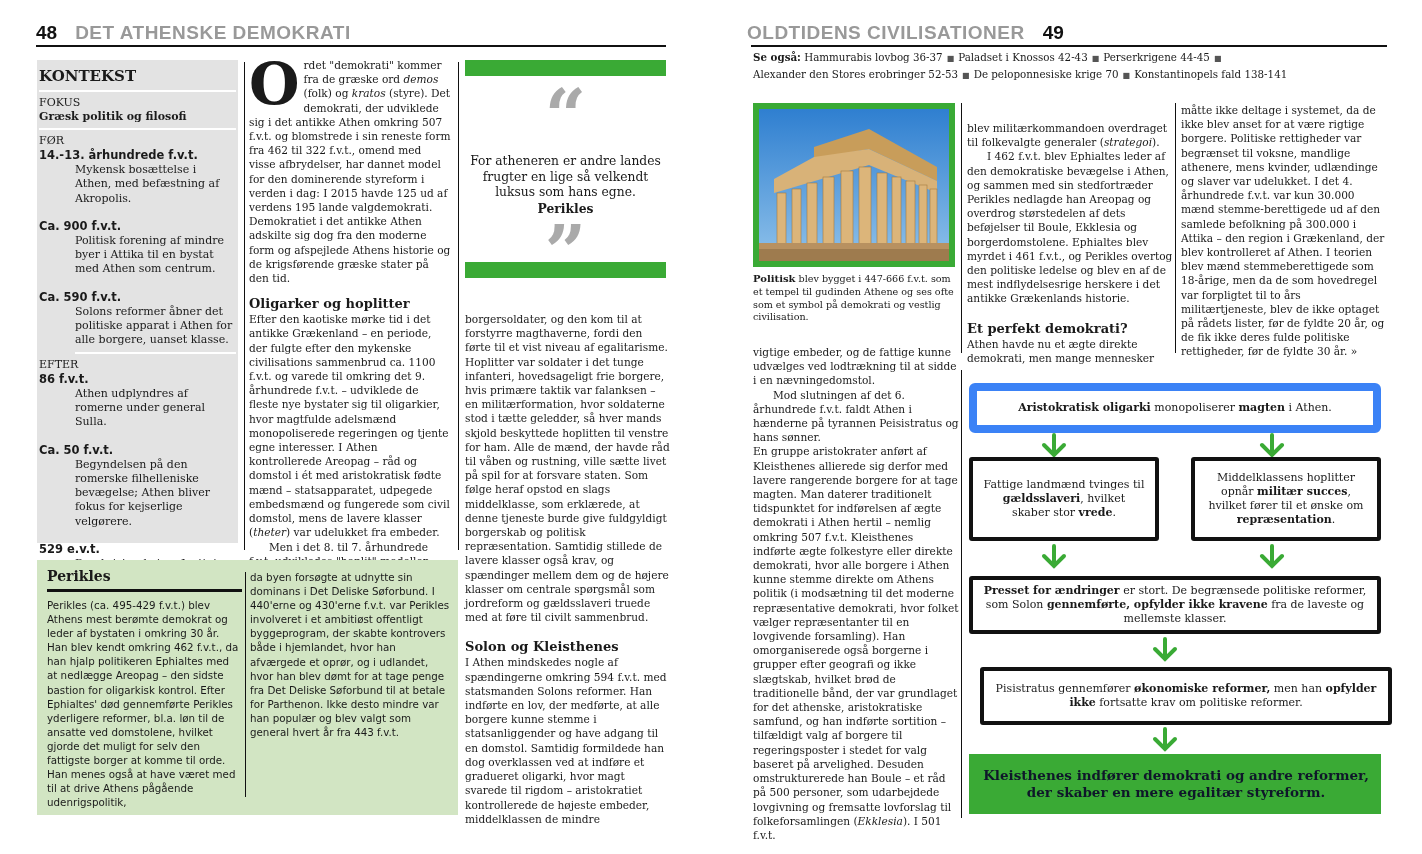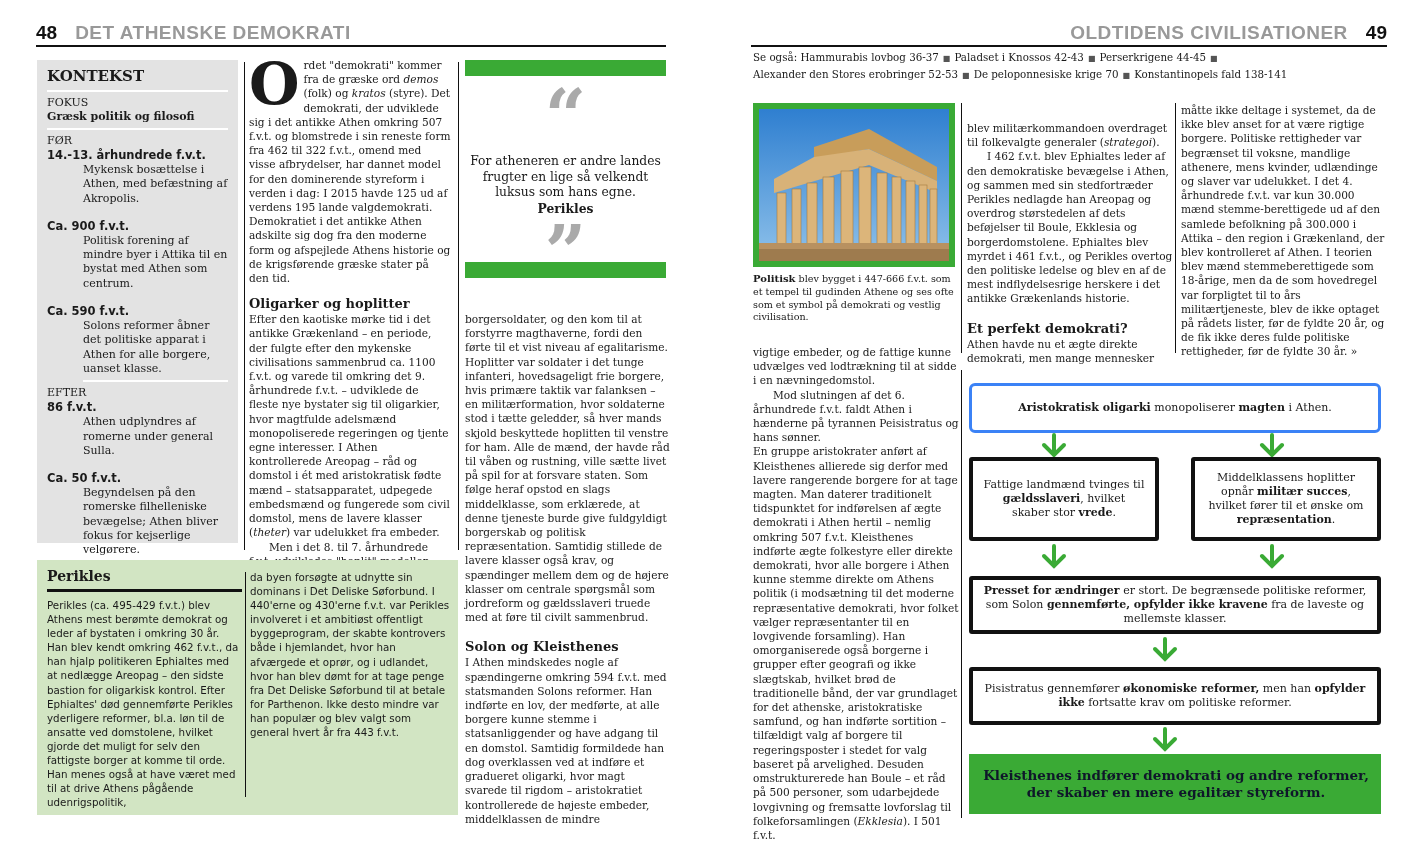--- a/index.html
+++ b/index.html
@@ -8,34 +8,34 @@
   .page { position: absolute; top: 0; height: 854px; }
   #page-left { left: 0; width: 711px; }
   #page-right { left: 711px; width: 711px; }
 
   .running-head { position: absolute; top: 18px; height: 26px; display: flex; align-items: flex-end;
     font-family: "Liberation Sans", sans-serif; font-weight: bold; font-stretch: condensed; }
   .running-head .num { font-size: 19px; color: #111; letter-spacing: 0px; }
   .running-head .ttl { font-size: 19px; color: #999; letter-spacing: 0.5px; }
   #head-left { left: 36px; width: 630px; }
   #head-left .num { margin-right: 18px; }
-  #head-right { left: 36px; width: 640px; justify-content: flex-end; }
+  #head-right { left: 36px; width: 640px; justify-content: flex-start; }
   #head-right .num { margin-left: 18px; }
   .head-rule { position: absolute; top: 45px; height: 2px; background: #111; }
   #rule-left { left: 36px; width: 630px; }
   #rule-right { left: 40px; width: 636px; }
 
   .col { position: absolute; font-size: 10.6px; line-height: 14.2px; }
   .col p { margin: 0; }
   .col .ind { text-indent: 20px; }
   .col h3 { font-family: "DejaVu Serif", serif; font-size: 13px; font-weight: bold; line-height: 17px; margin-top: 10px; }
   .vrule { position: absolute; width: 1px; background: #111; }
 
   
-  #kontekst { position: absolute; left: 37px; top: 60px; width: 201px; height: 483px; background: #e3e3e3; padding: 6px 10px; }
+  #kontekst { position: absolute; left: 37px; top: 60px; width: 201px; height: 483px; background: #e3e3e3; padding: 6px 2px; }
   #kontekst h2 { font-size: 15px; font-weight: bold; line-height: 20px; padding-bottom: 4px; border-bottom: 2px solid #fff; }
   #kontekst .lbl { font-size: 11px; line-height: 14px; margin-top: 4px; }
   #kontekst .focus { font-weight: bold; font-size: 11px; line-height: 14px; padding-bottom: 4px; border-bottom: 2px solid #fff; }
   #kontekst .yr { font-family: "DejaVu Sans", sans-serif; font-weight: bold; font-size: 11.5px; line-height: 15px; margin-top: 13px; }
   #kontekst .lbl + .yr { margin-top: 0; }
   #kontekst .desc { font-size: 11px; line-height: 14.3px; margin-left: 36px; }
 
   
   #art-col1 { left: 249px; top: 58px; width: 202px; }
   .dropcap { float: left; font-size: 58px; line-height: 48px; font-weight: bold; margin: 2px 4px 0 0; font-family: "DejaVu Serif", serif; }
@@ -55,35 +55,35 @@
 
   
   #perikles { position: absolute; left: 37px; top: 560px; width: 421px; height: 255px; background: #d2e5c3; }
   #perikles .c1 { position: absolute; left: 10px; top: 6px; width: 195px; font-family: "DejaVu Sans", sans-serif; font-size: 10.3px; line-height: 14.1px; }
   #perikles .c2 { position: absolute; left: 213px; top: 10px; width: 203px; font-family: "DejaVu Sans", sans-serif; font-size: 10.3px; line-height: 14.1px; }
   #perikles h2 { font-family: "DejaVu Serif", serif; font-size: 14px; font-weight: bold; line-height: 20px; padding-bottom: 3px; border-bottom: 3px solid #111; margin-bottom: 6px; }
   #perikles .sep { position: absolute; left: 208px; top: 12px; width: 1px; height: 225px; background: #111; }
 
   
   #se-ogsaa { position: absolute; left: 42px; top: 50px; width: 630px; font-size: 10.3px; line-height: 14.5px; font-family: "DejaVu Serif", serif; }
-  #se-ogsaa b { font-weight: normal; margin-top: 32px; }
+  #se-ogsaa b { font-weight: bold; margin-top: 32px; }
   #se-ogsaa .sq { color: #555; font-size: 8px; margin: 0 4px; }
 
   #photo { position: absolute; left: 42px; top: 103px; width: 202px; height: 164px; background: #3aaa35; padding: 6px; }
   #photo svg { display: block; width: 190px; height: 152px; }
   #caption { position: absolute; left: 42px; top: 273px; width: 206px; font-size: 9.6px; line-height: 12.8px; }
   #caption b { font-weight: bold; font-size: 10px; }
 
   #r-col1 { left: 42px; top: 345px; width: 206px; }
   #r-col2 { left: 256px; top: 121px; width: 206px; }
   #r-col3 { left: 470px; top: 103px; width: 206px; }
 
   
   .fc-box { position: absolute; text-align: center; font-size: 11px; line-height: 14px; display: flex; align-items: center; justify-content: center; padding: 4px 10px; background: #fff; }
-  .fc-green { border: 3px solid #3b82f6; border-radius: 6px; }
+  .fc-green { border: 8px solid #3b82f6; border-radius: 6px; }
   .fc-black { border: 4px solid #111; border-radius: 3px; }
   .fc-solid { background: #3aaa35; border: none; font-weight: bold; font-size: 13.5px; line-height: 17px; color: #0f172a; padding-left: 12px; }
   .fc-box b { font-weight: bold; }
   .arrow { position: absolute; width: 26px; height: 26px; }
 </style>
 </head>
 <body>
 
 <div class="page" id="page-left">
   <div class="running-head" id="head-left">
@@ -247,21 +247,21 @@
       </svg>
 
     <div class="fc-box fc-black" style="left:258px;top:576px;width:412px;height:58px;">
       <span><b>Presset for ændringer</b><span> er stort. De begrænsede politiske reformer, som Solon </span><b>gennemførte, opfylder ikke kravene</b><span> fra de laveste og mellemste klasser.</span></span>
     </div>
 
     <svg class="arrow" style="left:441px;top:637px;" viewBox="0 0 26 26">
         <path d="M13 2 V22 M3 12 L13 22 L23 12" stroke="#3aaa35" stroke-width="4" fill="none" stroke-linecap="round"></path>
       </svg>
 
-    <div class="fc-box fc-black" style="left:258px;top:667px;width:412px;height:58px;">
+    <div class="fc-box fc-black" style="left:269px;top:667px;width:412px;height:58px;">
       <span><span>Pisistratus gennemfører </span><b>økonomiske reformer,</b><span> men han </span><b>opfylder ikke</b><span> fortsatte krav om politiske reformer.</span></span>
     </div>
 
     <svg class="arrow" style="left:441px;top:727px;" viewBox="0 0 26 26">
         <path d="M13 2 V22 M3 12 L13 22 L23 12" stroke="#3aaa35" stroke-width="4" fill="none" stroke-linecap="round"></path>
       </svg>
 
     <div class="fc-box fc-solid" style="left:258px;top:754px;width:412px;height:60px;">Kleisthenes indfører demokrati og andre reformer, der skaber en mere egalitær styreform.</div>
   </div>
 </div>

